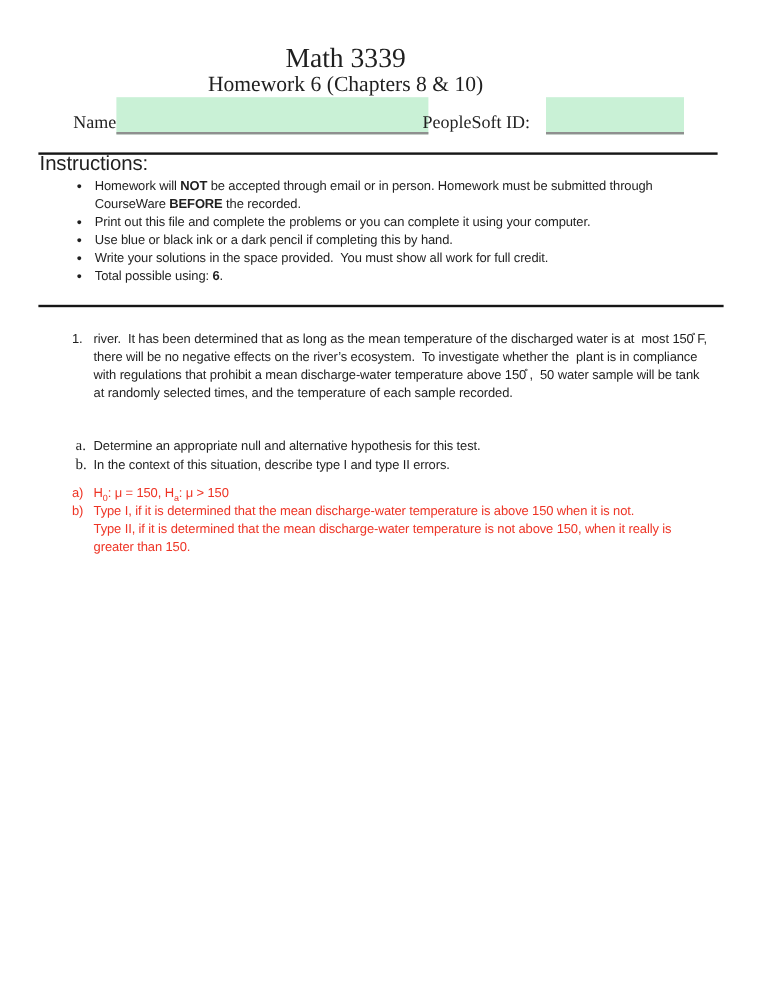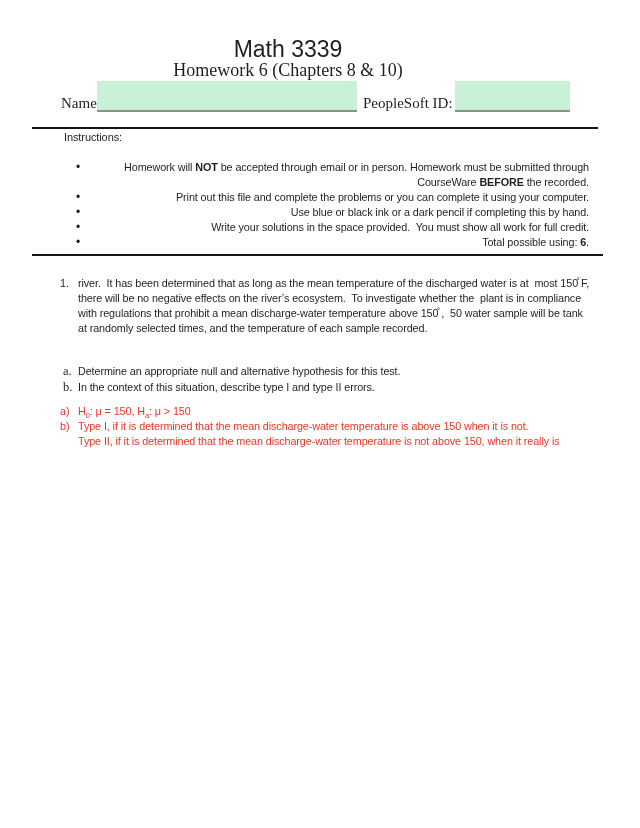--- a/index.html
+++ b/index.html
@@ -3,43 +3,43 @@
 <meta charset="utf-8">
 <style>
   html,body { margin:0; padding:0; background:#ffffff; }
   .page {
     position:relative; width:640px; height:828px; background:#ffffff;
     font-family:"Liberation Sans", sans-serif; color:var(--text-black, #1f1f1f);
     overflow:hidden;
   }
 
   .header { position:absolute; top:36px; left:0; width:576px; text-align:center; }
-  .title  { font-family:Liberation Sans, sans-serif; font-size:23px; line-height:26px; }
+  .title  { font-family:Liberation Serif, serif; font-size:23px; line-height:26px; }
   .subtitle { font-family:"Liberation Serif", serif; font-size:18px; line-height:17px; }
 
   .label { position:absolute; font-family:"Liberation Serif", serif; font-size:15px; line-height:18px; }
   .name-label { left:61px; top:94px; }
-  .ps-label   { left:363px; top:94px; }
+  .ps-label   { left:352px; top:94px; }
   .field {
     position:absolute; height:29px;
     background:var(--field-green, #c9f1d6);
     border-bottom:2px solid var(--underline-gray, #8f8f8f);
   }
   .field-name { left:97px;  top:81px; width:260px; }
   .field-ps   { left:455px; top:81px; width:115px; }
 
   .rule { position:absolute; height:2px; background:var(--rule-black, #161616); }
   .rule1 { left:32px; top:127px; width:566px; }
   .rule2 { left:32px; top:254px; width:571px; }
 
   .body-text { font-size:10.8px; line-height:15px; letter-spacing:-0.1px; }
 
   .instructions { position:absolute; left:33px; top:130px; width:572px; }
-  .instr-heading { font-size:11px; line-height:14px;margin-left:31px; }
-  .instructions ul { margin:16px; padding:0 0 0 42px;text-align:right; }
+  .instr-heading { font-size:17px; line-height:14px; }
+  .instructions ul { margin:4px; padding:0 0 0 42px; }
   .instructions li { list-style:none; position:relative; white-space:nowrap; }
   .instructions li::before {
     content:"\2022"; position:absolute; left:-15px; top:0; font-size:12px; line-height:15px;
   }
   .iline { white-space:nowrap; }
 
   .link { color:var(--link-blue, #2525cf); text-decoration:underline; cursor:pointer; }
 
   .problem { position:absolute; left:60px; top:276px; display:flex; }
   .p-num { width:18px; flex:none; }
@@ -115,17 +115,18 @@
   <div class="answers body-text">
     <div class="ans-row">
       <span class="marker">a)</span>
       <span class="ans-text"><span>H</span><sub>0</sub><span>: μ = 150, H</span><sub>a</sub><span>: μ &gt; 150</span></span>
     </div>
     <div class="ans-row">
       <span class="marker">b)</span>
       <span>
         <div class="ans-text">Type I, if it is determined that the mean discharge-water temperature is above 150 when it is not.</div>
         <div class="ans-text">Type II, if it is determined that the mean discharge-water temperature is not above 150, when it really is</div>
+        <div class="ans-text">greater than 150.</div>
       </span>
     </div>
   </div>
 
 </div>
 
 </body></html>

